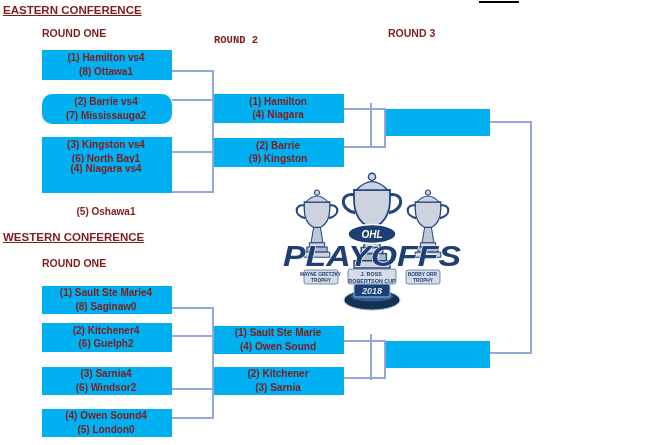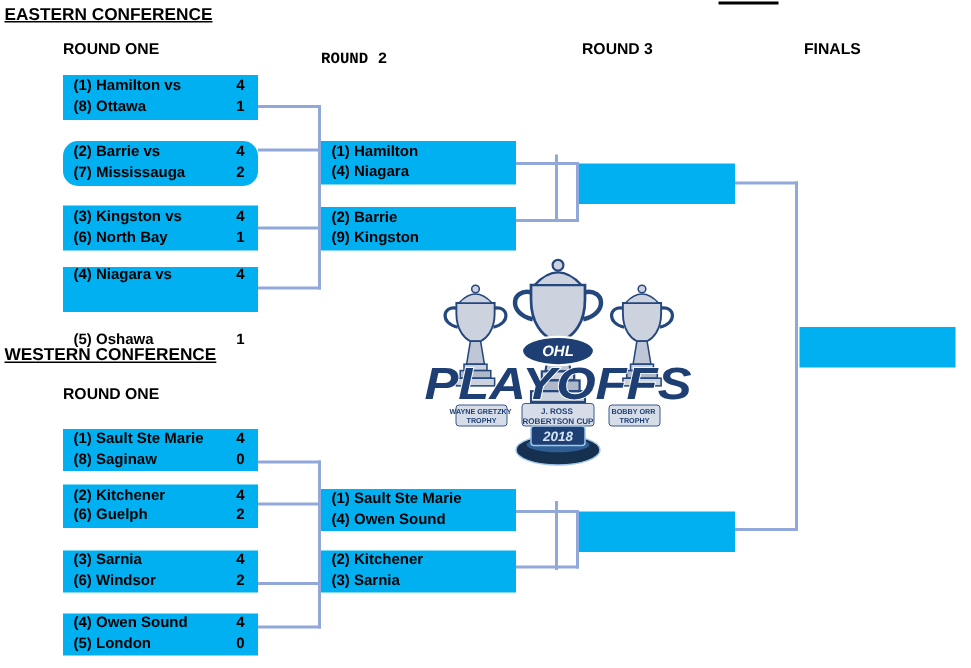--- a/index.html
+++ b/index.html
@@ -1,24 +1,24 @@
 <!DOCTYPE html>
 <html><head>
 <meta charset="utf-8">
 <style>
   html,body{margin:0;padding:0;background:#fff;}
-  .stage{position:relative;width:647px;height:445px;background:#ffffff;
-         font-family:"Liberation Sans",sans-serif;overflow:hidden;color:#000000;}
+  .stage{position:relative;width:532px;height:445px;background:#ffffff;
+         font-family:"Liberation Sans",sans-serif;overflow:hidden;color:#7f1d1d;}
   .hdr{position:absolute;font-weight:bold;font-size:11px;letter-spacing:0;white-space:nowrap;}
   .hdr.u{text-decoration:underline;font-size:11.5px;}
   .rhdr{position:absolute;font-weight:bold;font-size:10.5px;white-space:nowrap;}
   .matchup{position:absolute;background:#00b0f0;box-sizing:border-box;
            display:flex;flex-direction:column;justify-content:space-evenly;
            padding:0 9px 0 7px;font-weight:bold;font-size:10px;}
-  .matchup .row{display:flex;justify-content:space-between;align-items:center;line-height:12px;white-space:nowrap;}
+  .matchup .row{display:flex;justify-content:center;align-items:center;line-height:12px;white-space:nowrap;}
   .winnerbox{position:absolute;background:#00b0f0;}
   .line{position:absolute;background:#92a7da;}
   .artifact{position:absolute;background:#000;}
   svg text{font-family:"Liberation Sans",sans-serif;}
 </style>
 </head>
 <body>
 
 <div class="stage">
 
@@ -81,21 +81,21 @@
   <div class="matchup" style="left:42px;top:137px;width:130px;height:30px;">
     <div class="row">
         <span>(3) Kingston vs</span>
         <span>4</span>
       </div>
     <div class="row">
         <span>(6) North Bay</span>
         <span>1</span>
       </div>
   </div>
-  <div class="matchup" style="left:42px;top:178px;width:130px;height:30px;gap:31px;">
+  <div class="matchup" style="left:42px;top:163px;width:130px;height:30px;gap:31px;">
     <div class="row">
         <span>(4) Niagara vs</span>
         <span>4</span>
       </div>
     <div class="row">
         <span>(5) Oshawa</span>
         <span>1</span>
       </div>
   </div>
 

